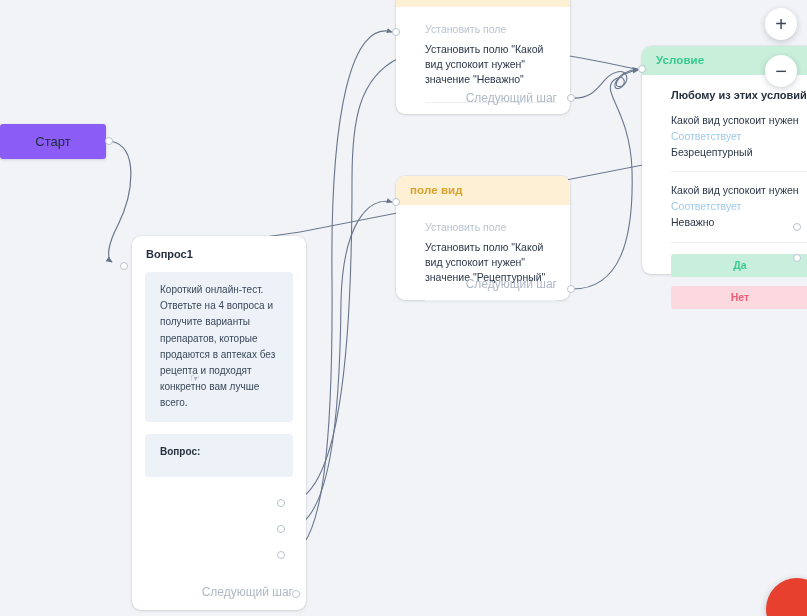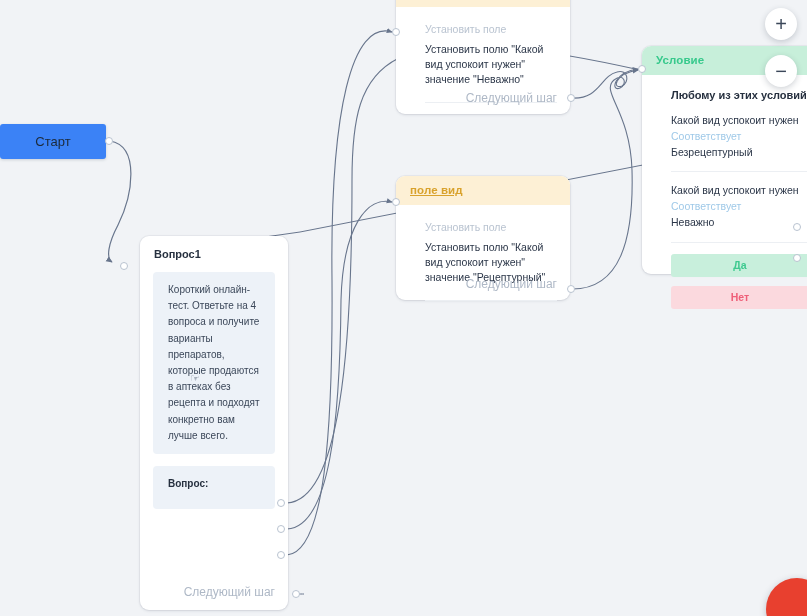--- a/index.html
+++ b/index.html
@@ -37,35 +37,34 @@
     border-radius: 9px 9px 0 0;
     letter-spacing: .1px;
   }
   .node-body { padding: 10px 13px 8px 13px; margin-left: 16px; }
 
   
   .start-node {
     position: absolute;
     left: 0px; top: 124px;
     width: 106px; height: 35px;
-    background: #3b82f6;
+    background: #8b5cf6;
     border-radius: 3px;
     display: flex;
     align-items: center;
     justify-content: center;
     color: #1c2a3a;
     font-size: 13px;
     box-shadow: 0 1px 3px rgba(36,48,70,.18);
   }
 
   
   .field-header {
     background: #fdf0d5;
     color: #d9a22c;
-    text-decoration: underline;
   }
   .field-sub {
     color: #b9c3d0;
     font-size: 10.5px;
     margin: 6px 0 7px 0;
   }
   .field-text {
     color: #2b3648;
     font-size: 10.5px;
     line-height: 1.45;
@@ -208,21 +207,21 @@
 
       <path d="M296,594 C 300,594 302,594 304,594" stroke-width="1"></path>
     </g>
   </svg>
 
   <div class="start-node">
     <span>Старт</span>
   </div>
   <div class="port" style="left:105px; top:137px;"></div>
 
-  <div class="node" id="question-node" style="left:140px; top:236px; width:148px; height:374px;">
+  <div class="node" id="question-node" style="left:132px; top:236px; width:174px; height:374px;">
     <div class="q-title">Вопрос1</div>
 
     <div class="q-bubble">Короткий онлайн-тест. Ответьте на 4 вопроса  и получите варианты препаратов, которые продаются в аптеках без рецепта и подходят конкретно вам лучше всего.</div>
 
 
     <div class="q-bubble" style="padding-bottom:11px;">
       <div class="q-label">Вопрос:</div>
 
     </div>
 

